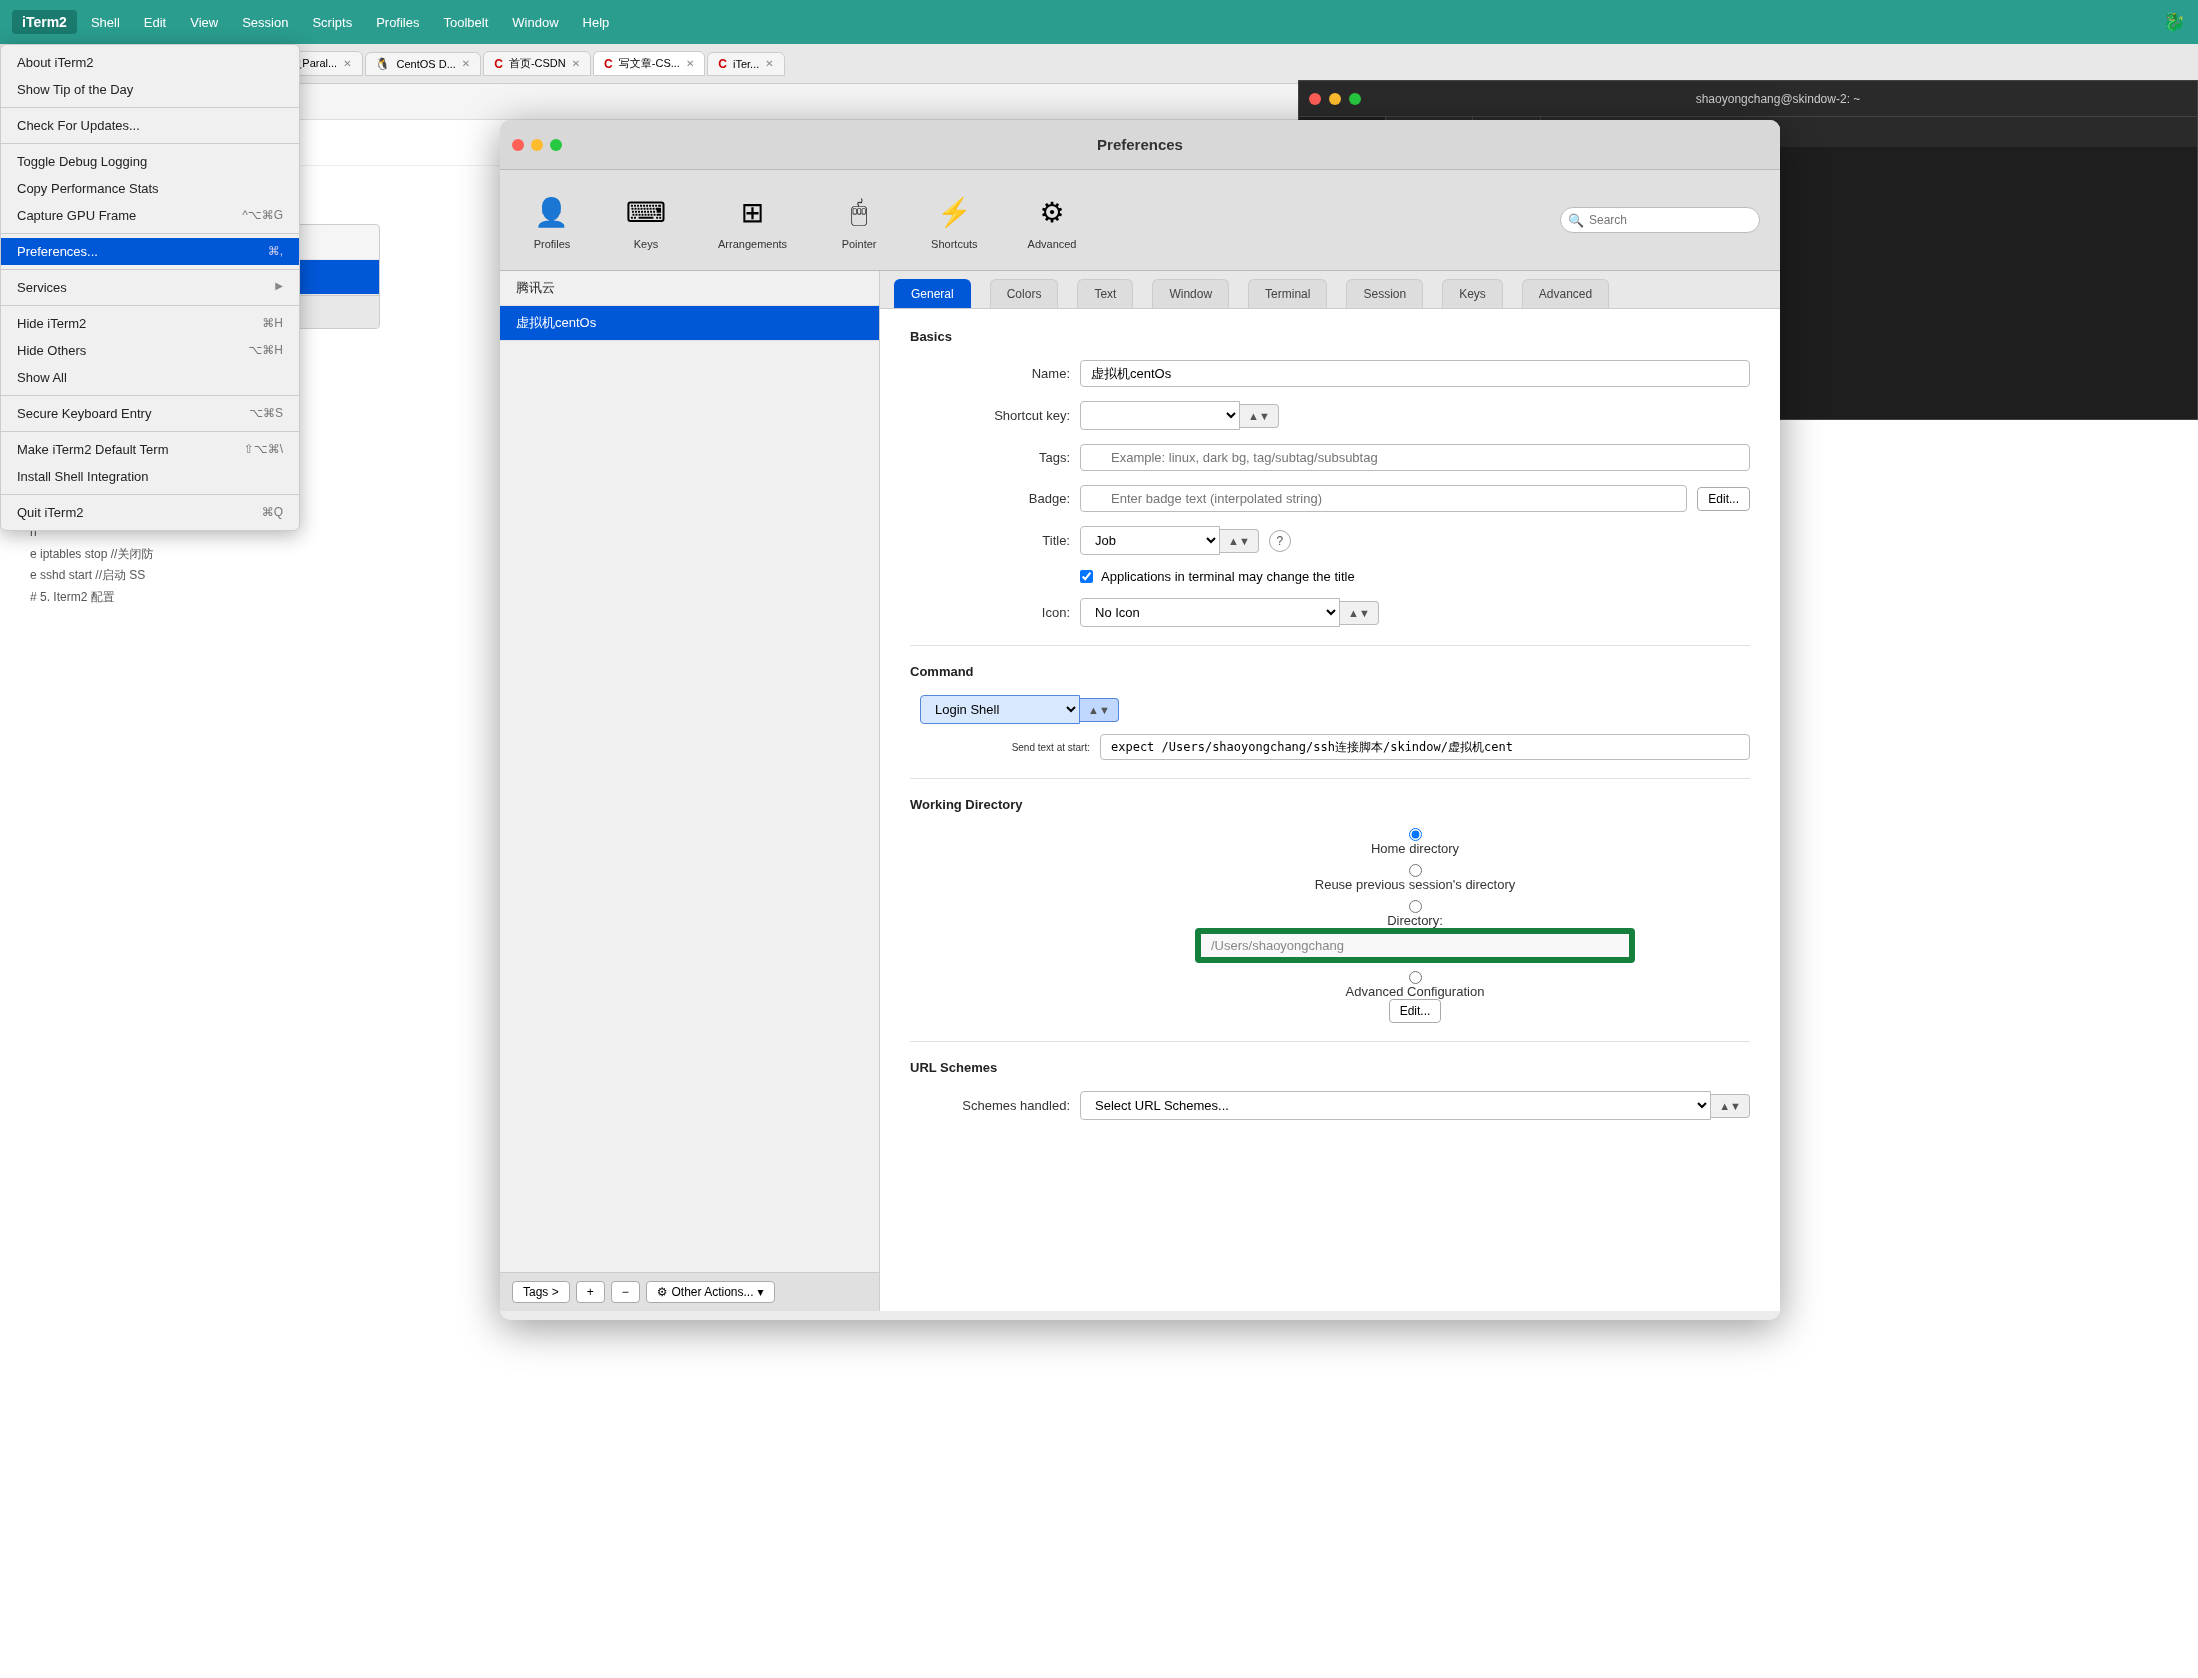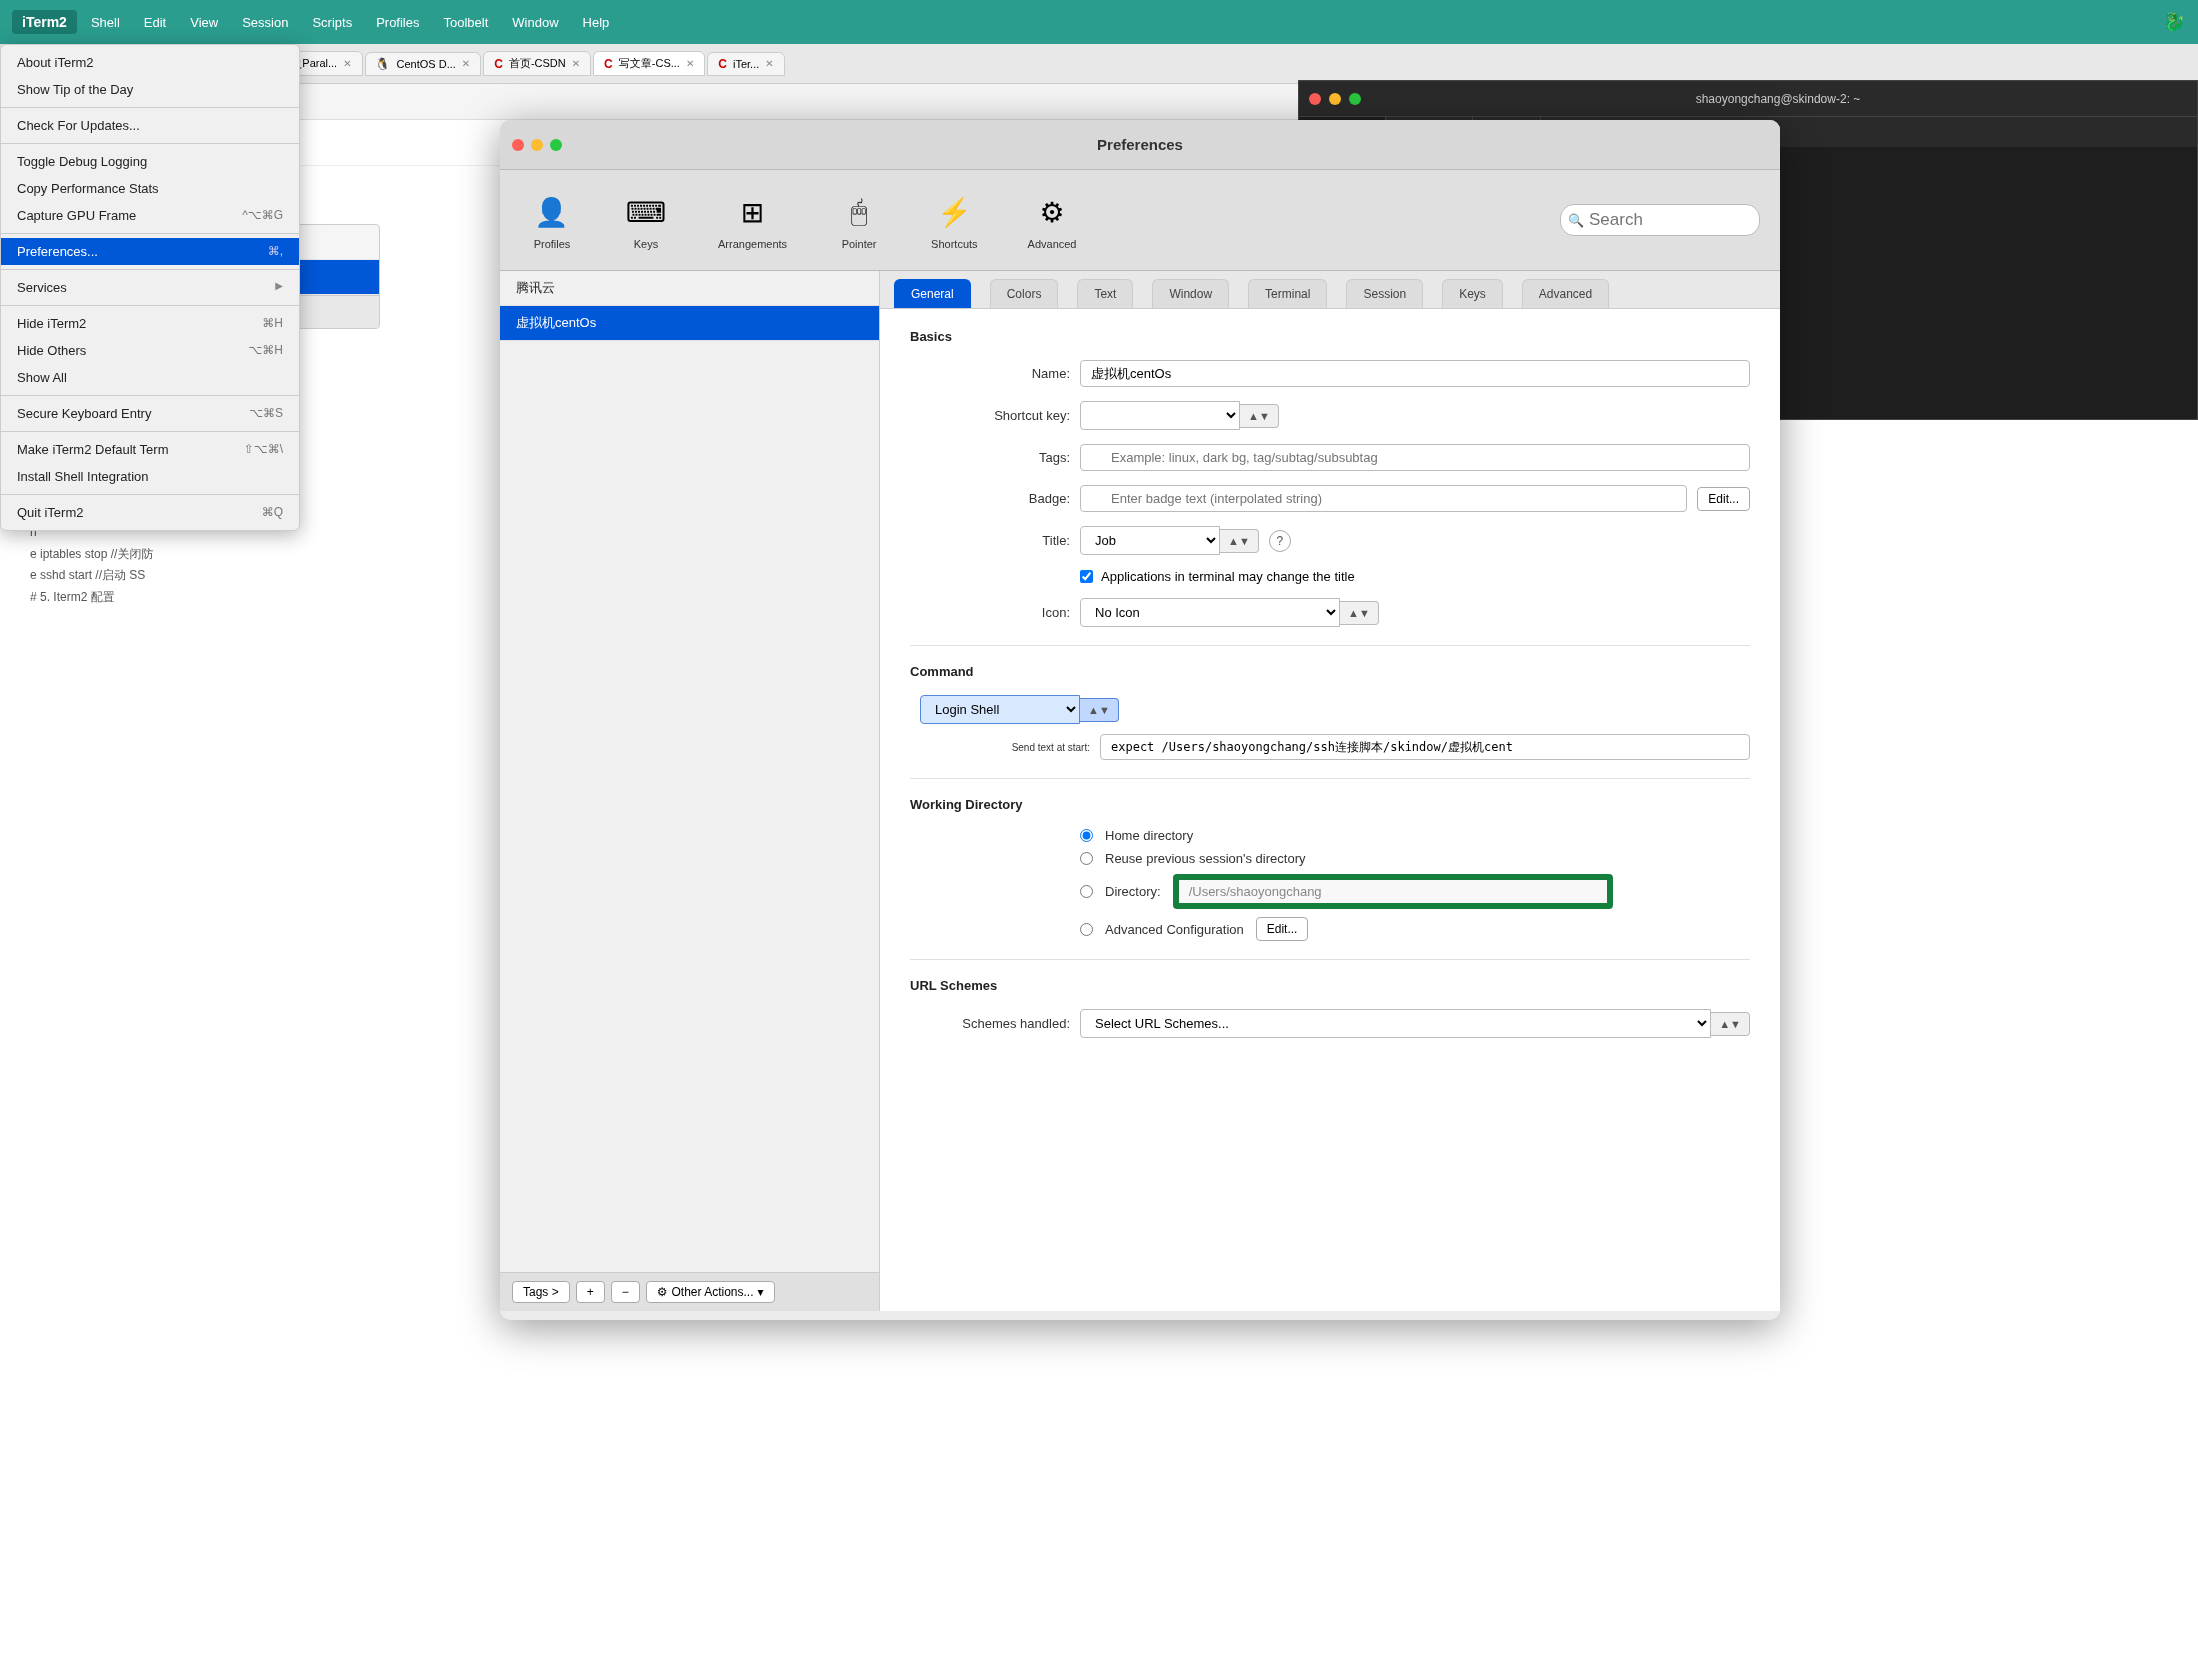--- a/index.html
+++ b/index.html
@@ -333,21 +333,21 @@
       text-align: center;
     }
     .prefs-search {
       margin-left: auto;
     }
     .prefs-search input {
       background: #fff;
       border: 1px solid #bbb;
       border-radius: 14px;
       padding: 5px 12px 5px 28px;
-      font-size: 17px;
+      font-size: 12px;
       width: 200px;
       outline: none;
     }
     .prefs-search-wrapper {
       position: relative;
       display: inline-block;
     }
     .prefs-search-icon {
       position: absolute;
       left: 8px;
@@ -520,23 +520,24 @@
       border-radius: 4px;
       padding: 5px 10px;
       font-size: 12px;
       font-family: monospace;
       background: #fff;
       outline: none;
     }
     .radio-row {
       display: flex;
       align-items: center;
-      gap: 12px;
+      gap: 0;
       margin-bottom: 8px;
       margin-left: 170px;
+      flex-direction: column;
     }
     .radio-label { font-size: 13px; color: #333; }
     .dir-input {
       border: 6px solid #15803d;
       border-radius: 4px;
       padding: 4px 10px;
       font-size: 13px;
       color: #888;
       background: #f8f8f8;
       width: 440px;

